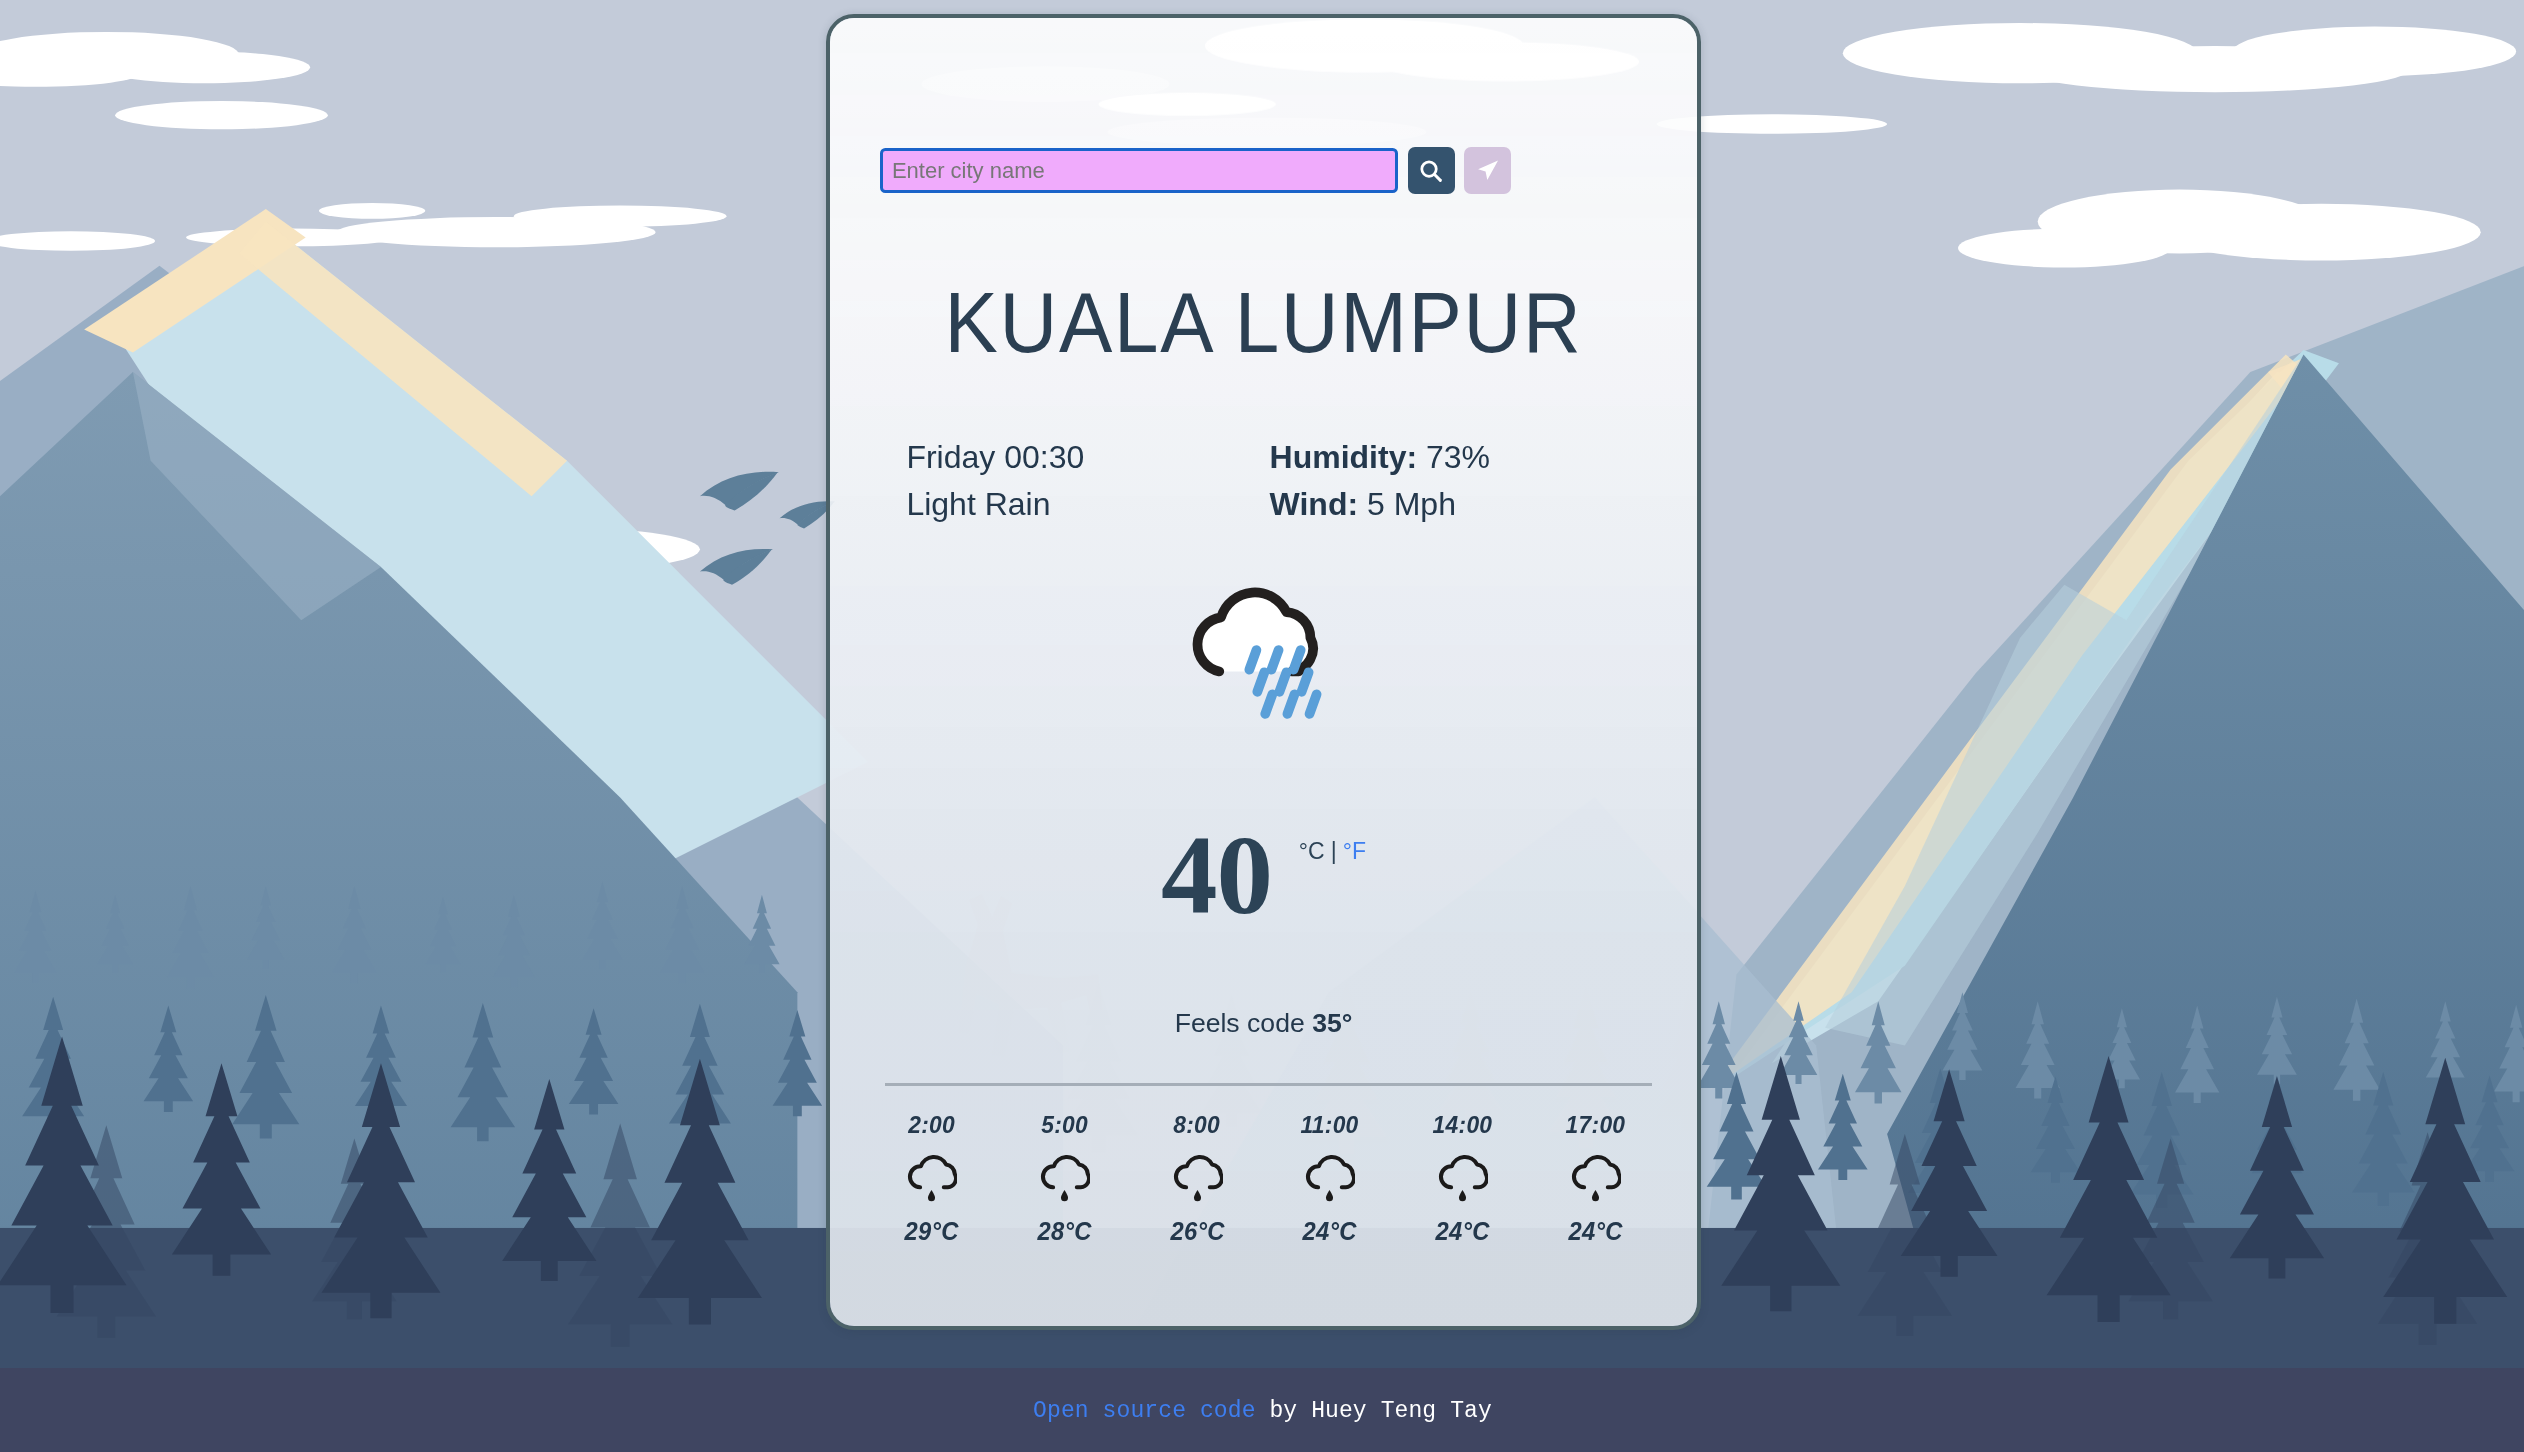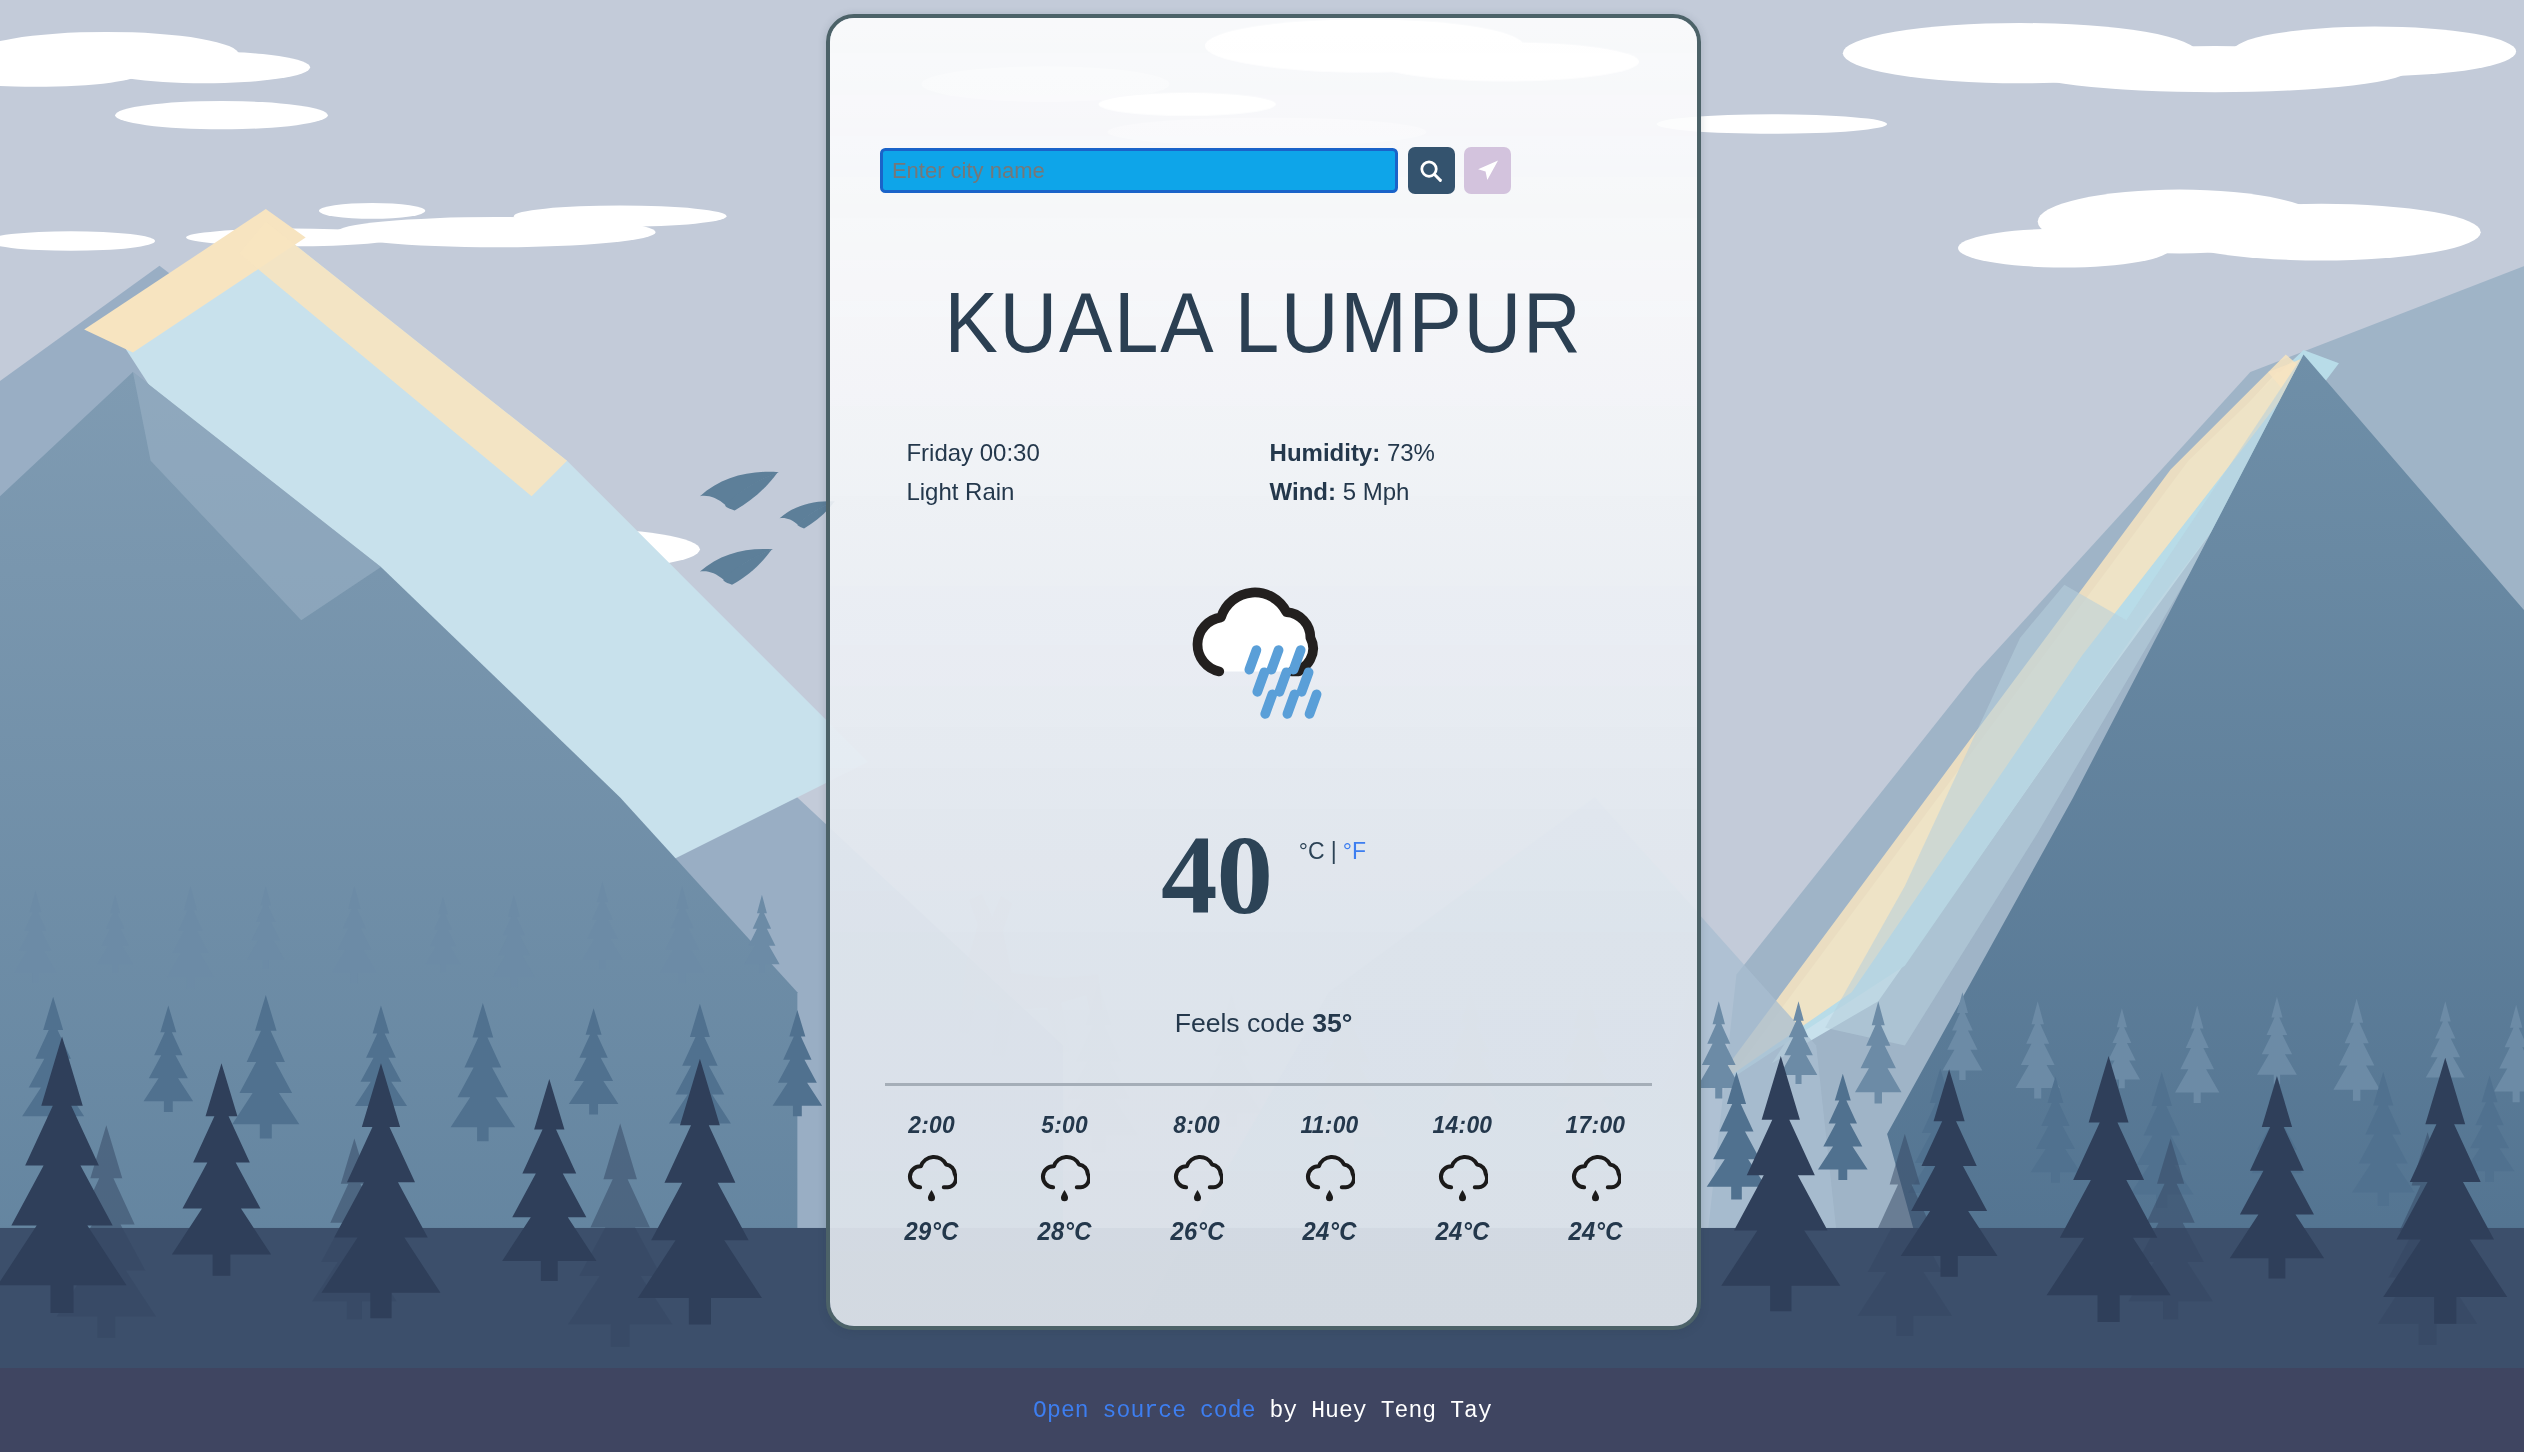--- a/index.html
+++ b/index.html
@@ -73,21 +73,21 @@
   
   .search-row {
     position:absolute;
     left:50px; top:129px;
     display:flex; align-items:center; gap:9.7px;
   }
   .search-input {
     width:518px; height:45px;
     border:3.5px solid #1a63c9;
     border-radius:5.3px;
-    background:#0ea5e9;
+    background:#f0abfc;
     padding:0 8.9px;
     font-size:22px;
     font-family:"Liberation Sans", sans-serif;
     color:#1f1f1f;
     outline:none;
   }
   .search-input::placeholder { color:#777777; }
   .icon-btn {
     width:47px; height:47px;
     border:none; border-radius:7px;
@@ -111,21 +111,21 @@
     transform:scaleX(0.93);
     white-space:nowrap;
   }
 
   
   .meta {
     position:absolute;
     left:0; right:0; top:423px;
     display:flex;
     padding:0 64px;
-    font-size:24px;
+    font-size:32px;
     color:#24384c;
     line-height:1.0;
   }
   .meta-col { display:flex; flex-direction:column; gap:15px; }
   .meta-left  { width:45%; padding-left:12.4px; }
   .meta-right { width:55%; padding-left:43px; }
   .meta b { font-weight:bold; }
 
   
   .main-icon {

